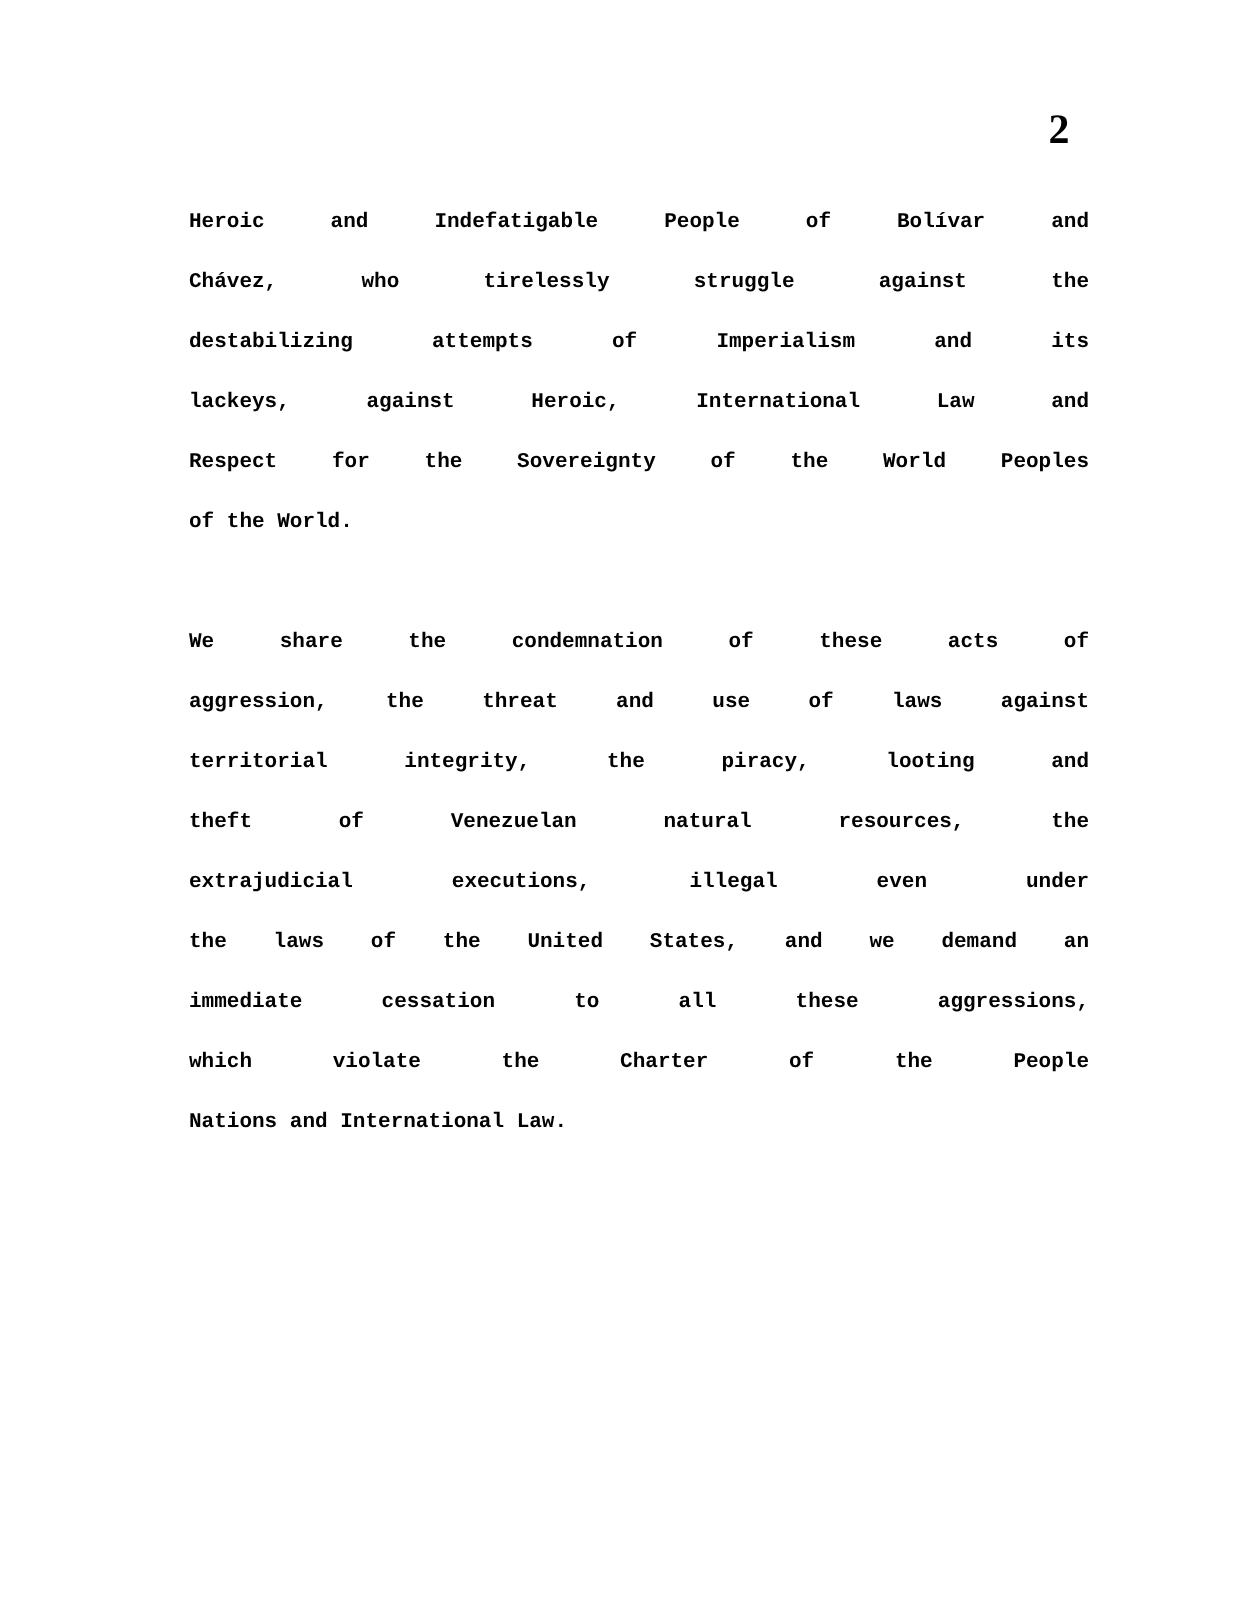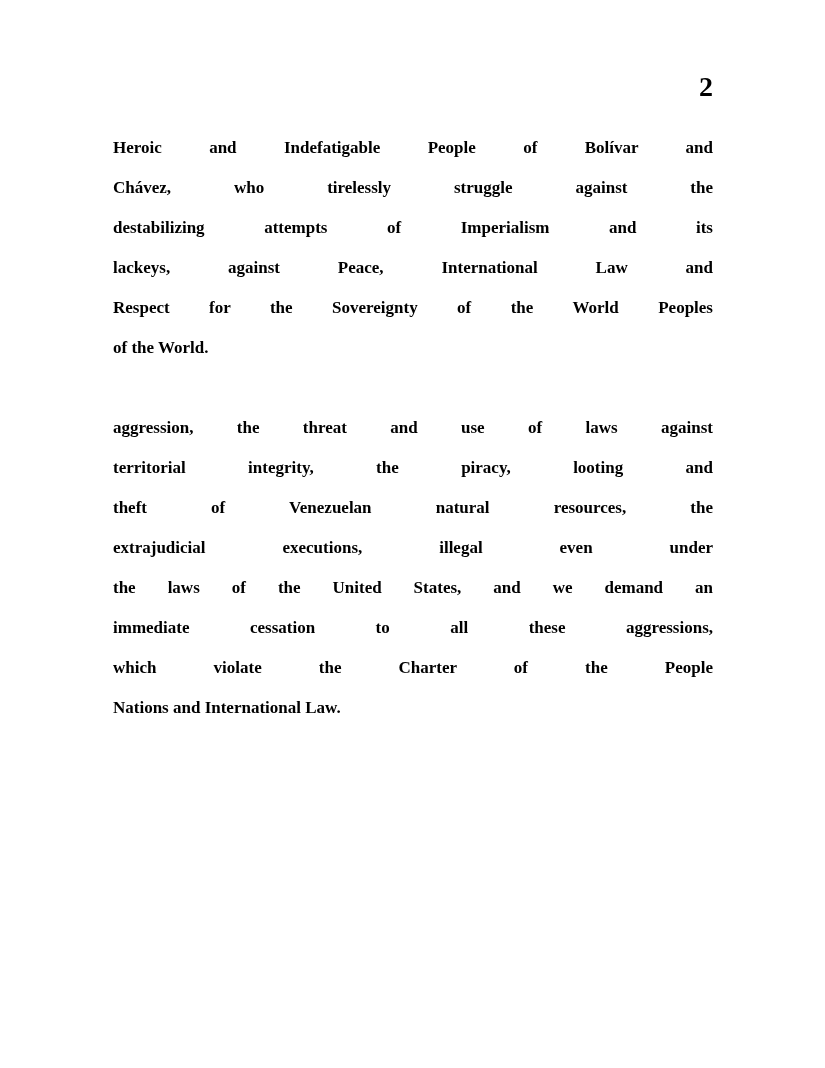--- a/index.html
+++ b/index.html
@@ -20,26 +20,26 @@
     left: 113px;
     width: 600px;
     text-align: right;
     font-family: "Liberation Serif", "DejaVu Serif", serif;
     font-weight: 700;
     font-size: 28px;
     color: var(--text, #000000);
   }
   .content {
     position: absolute;
-    left: 113px;
+    left: 126px;
     top: 128px;
     width: 600px;
-    font-family: Liberation Serif, serif;
+    font-family: Liberation Mono, monospace;
     font-weight: 700;
-    font-size: 17px;
+    font-size: 14px;
     line-height: 40px;
     color: var(--text, #000000);
   }
   .paragraph {
     margin: 0 0 40px 0;
   }
   .paragraph:last-child {
     margin-bottom: 0;
   }
   .line {
@@ -56,26 +56,27 @@
 
 <div class="page">
   <div class="page-number">2</div>
 
   <div class="content">
 
     <div class="paragraph">
       <div class="line">Heroic and Indefatigable People of Bolívar and</div>
       <div class="line">Chávez, who tirelessly struggle against the</div>
       <div class="line">destabilizing attempts of Imperialism and its</div>
-      <div class="line">lackeys, against Peace, International Law and</div>
+      <div class="line">lackeys, against Heroic, International Law and</div>
       <div class="line">Respect for the Sovereignty of the World Peoples</div>
       <div class="line last">of the World.</div>
     </div>
 
     <div class="paragraph">
+      <div class="line">We share the condemnation of these acts of</div>
       <div class="line">aggression, the threat and use of laws against</div>
       <div class="line">territorial integrity, the piracy, looting and</div>
       <div class="line">theft of Venezuelan natural resources, the</div>
       <div class="line">extrajudicial executions, illegal even under</div>
       <div class="line">the laws of the United States, and we demand an</div>
       <div class="line">immediate cessation to all these aggressions,</div>
       <div class="line">which violate the Charter of the People</div>
       <div class="line last">Nations and International Law.</div>
     </div>
 

